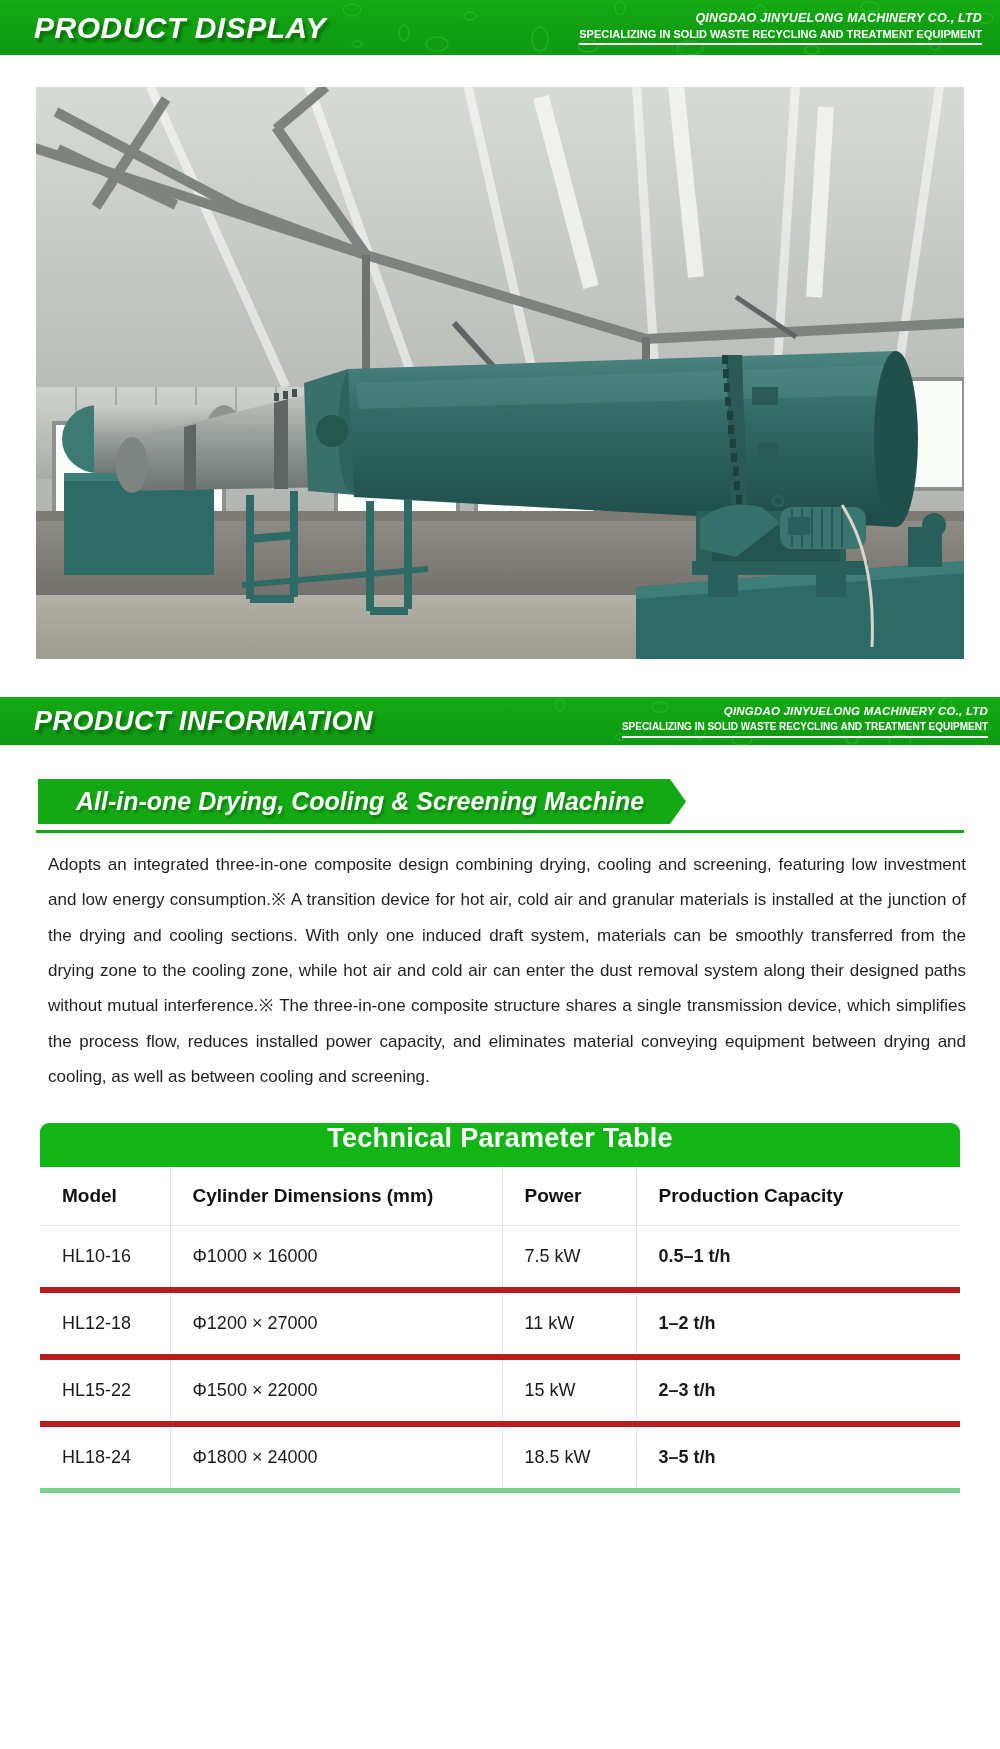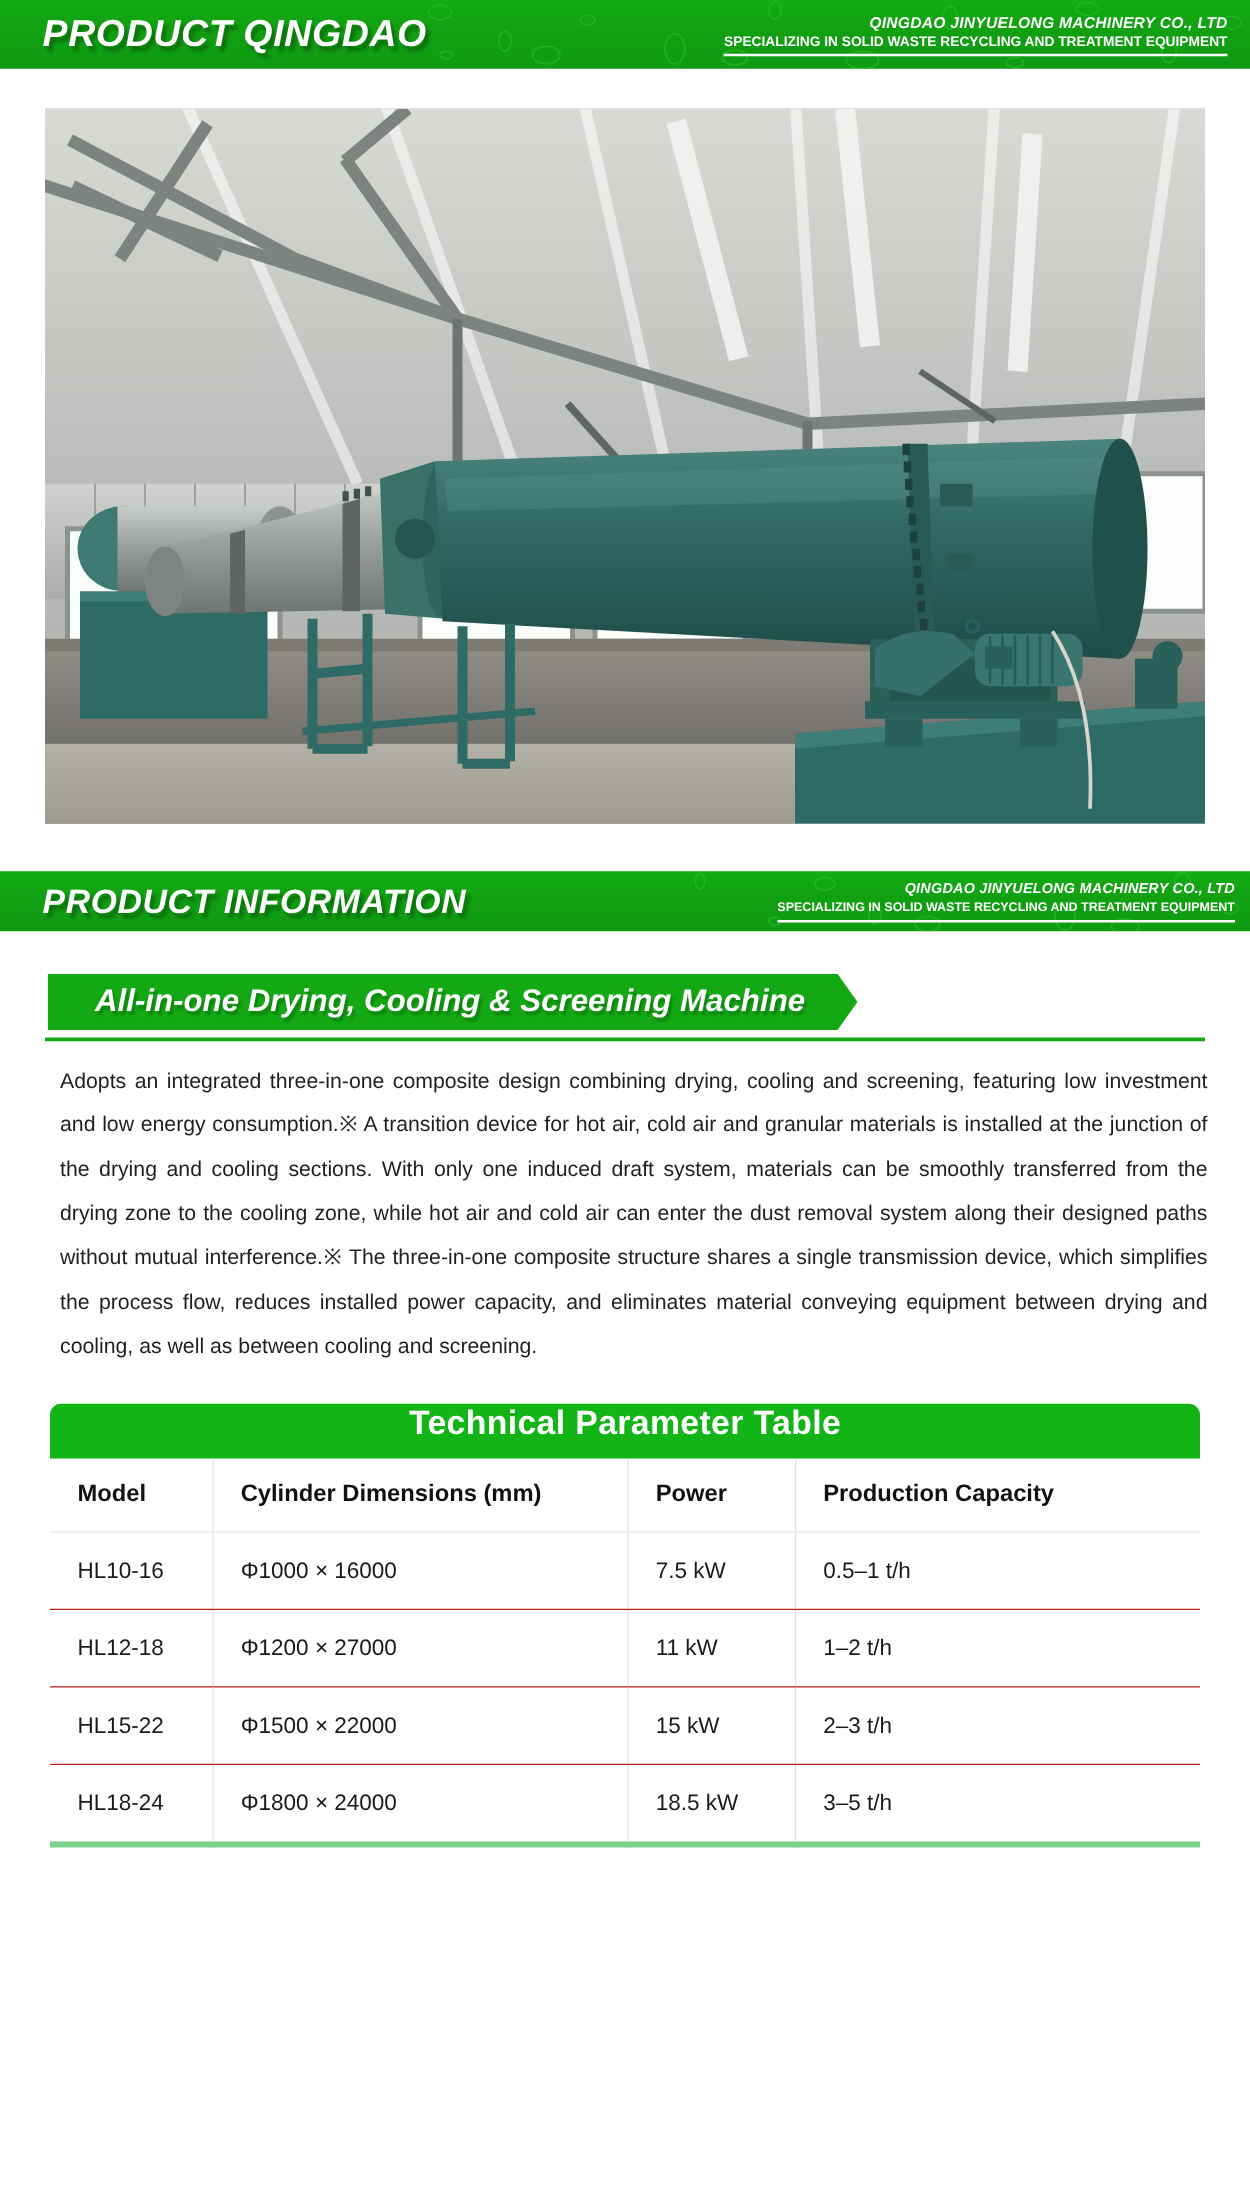--- a/index.html
+++ b/index.html
@@ -185,23 +185,23 @@
     border-right: 1px solid #e2e2e2;
     border-bottom: 1px solid #e8e8e8;
   }
   thead th:last-child { border-right: none; }
   tbody td {
     font-size: 18px;
     color: #1a1a1a;
     text-align: left;
     padding: 20px 0 20px 22px;
     border-right: 1px solid #e2e2e2;
-    border-bottom: 1px solid #b91c1c;
-  }
-  tbody td:last-child { border-right: none; }
+    border-bottom: 6px solid #b91c1c;
+  }
+  tbody td:last-child { border-right: none; font-weight: bold; }
   tbody tr:last-child td { border-bottom: none; }
 
   col.c-model { width: 130px; }
   col.c-dim   { width: 332px; }
   col.c-pow   { width: 134px; }
   col.c-cap   { width: 324px; }
 </style>
 </head>
 <body>
 
@@ -218,21 +218,21 @@
       <ellipse cx="620" cy="8" rx="5" ry="7"></ellipse>
       <ellipse cx="690" cy="48" rx="13" ry="7"></ellipse>
       <ellipse cx="760" cy="14" rx="6" ry="9"></ellipse>
       <ellipse cx="812" cy="50" rx="7" ry="4"></ellipse>
       <ellipse cx="870" cy="7" rx="9" ry="5"></ellipse>
       <ellipse cx="935" cy="41" rx="6" ry="9"></ellipse>
       <ellipse cx="985" cy="18" rx="8" ry="5"></ellipse>
     </g>
   </svg>
   <div class="banner-inner">
-    <div class="banner-title">PRODUCT QINGDAO</div>
+    <div class="banner-title">PRODUCT DISPLAY</div>
     <div class="banner-company">
       <span class="company-name">QINGDAO JINYUELONG MACHINERY CO., LTD</span>
       <span class="company-sub">SPECIALIZING IN SOLID WASTE RECYCLING AND TREATMENT EQUIPMENT</span>
     </div>
   </div>
 </div>
 
 <div class="photo-wrap">
   <div class="photo">
     <svg viewBox="0 0 928 572" preserveAspectRatio="none">

